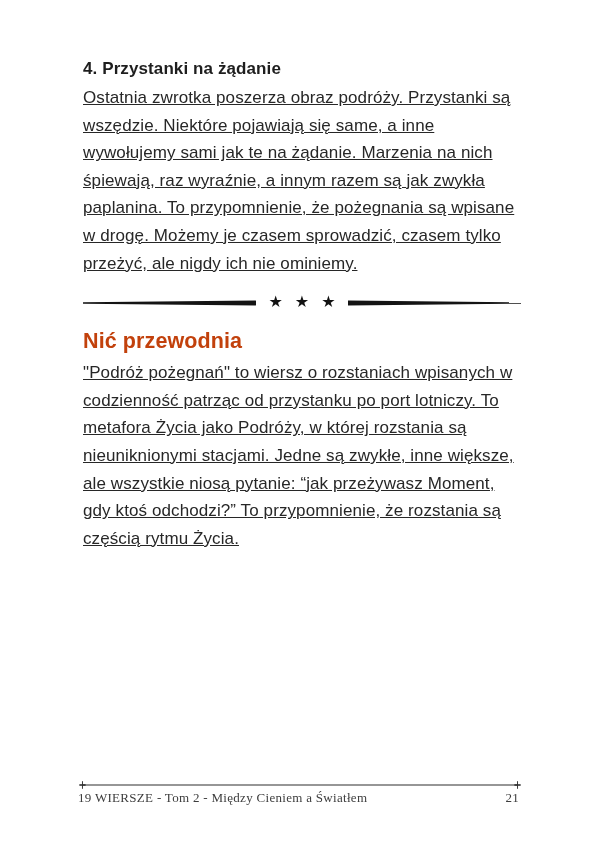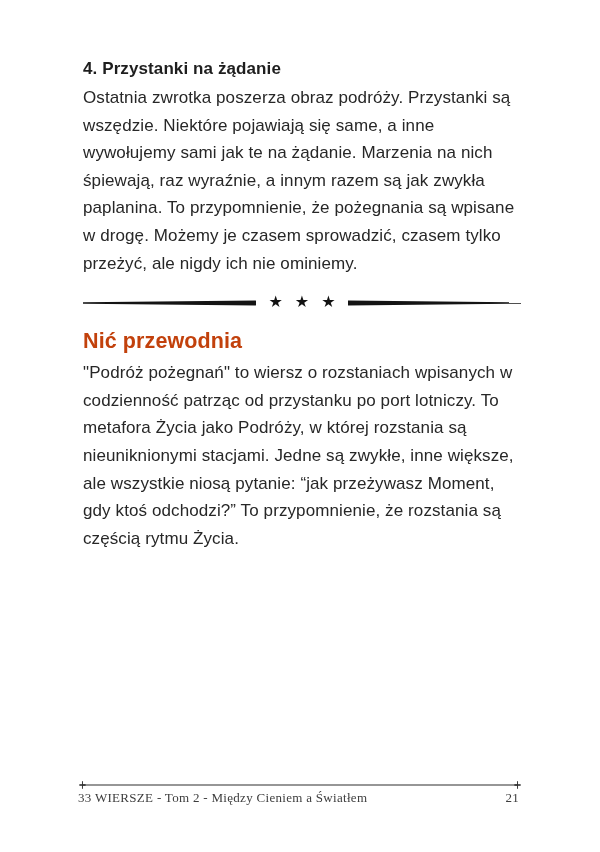--- a/index.html
+++ b/index.html
@@ -27,20 +27,21 @@
     color: #1e1e1e;
     letter-spacing: 0.1px;
   }
   .body-text {
     font-size: 17px;
     line-height: 27.6px;
     font-weight: 400;
     margin: 0;
     color: #272727;
     letter-spacing: 0.1px;
+    text-decoration: underline;
   }
   .divider {
     display: flex;
     align-items: center;
     gap: 12px;
     margin: 18px 0 15px 0;
     height: 16px;
   }
   .taper {
     flex: 1 1 auto;
@@ -118,17 +119,17 @@
 
   <div class="footer">
     <svg class="footer-rule" viewBox="0 0 496 10" preserveAspectRatio="none">
       <line x1="5" y1="5" x2="491" y2="5" stroke="#2e2e2e" stroke-width="1.1"></line>
       <line x1="5" y1="1.2" x2="5" y2="8.8" stroke="#2e2e2e" stroke-width="1"></line>
       <line x1="491" y1="1.2" x2="491" y2="8.8" stroke="#2e2e2e" stroke-width="1"></line>
       <line x1="1.5" y1="5" x2="8.5" y2="5" stroke="#2e2e2e" stroke-width="1.6"></line>
       <line x1="487.5" y1="5" x2="494.5" y2="5" stroke="#2e2e2e" stroke-width="1.6"></line>
     </svg>
     <div class="footer-row">
-      <span class="footer-left">33 WIERSZE - Tom 2 - Między Cieniem a Światłem</span>
+      <span class="footer-left">19 WIERSZE - Tom 2 - Między Cieniem a Światłem</span>
       <span class="footer-page">21</span>
     </div>
   </div>
 </div>
 
 </body></html>

